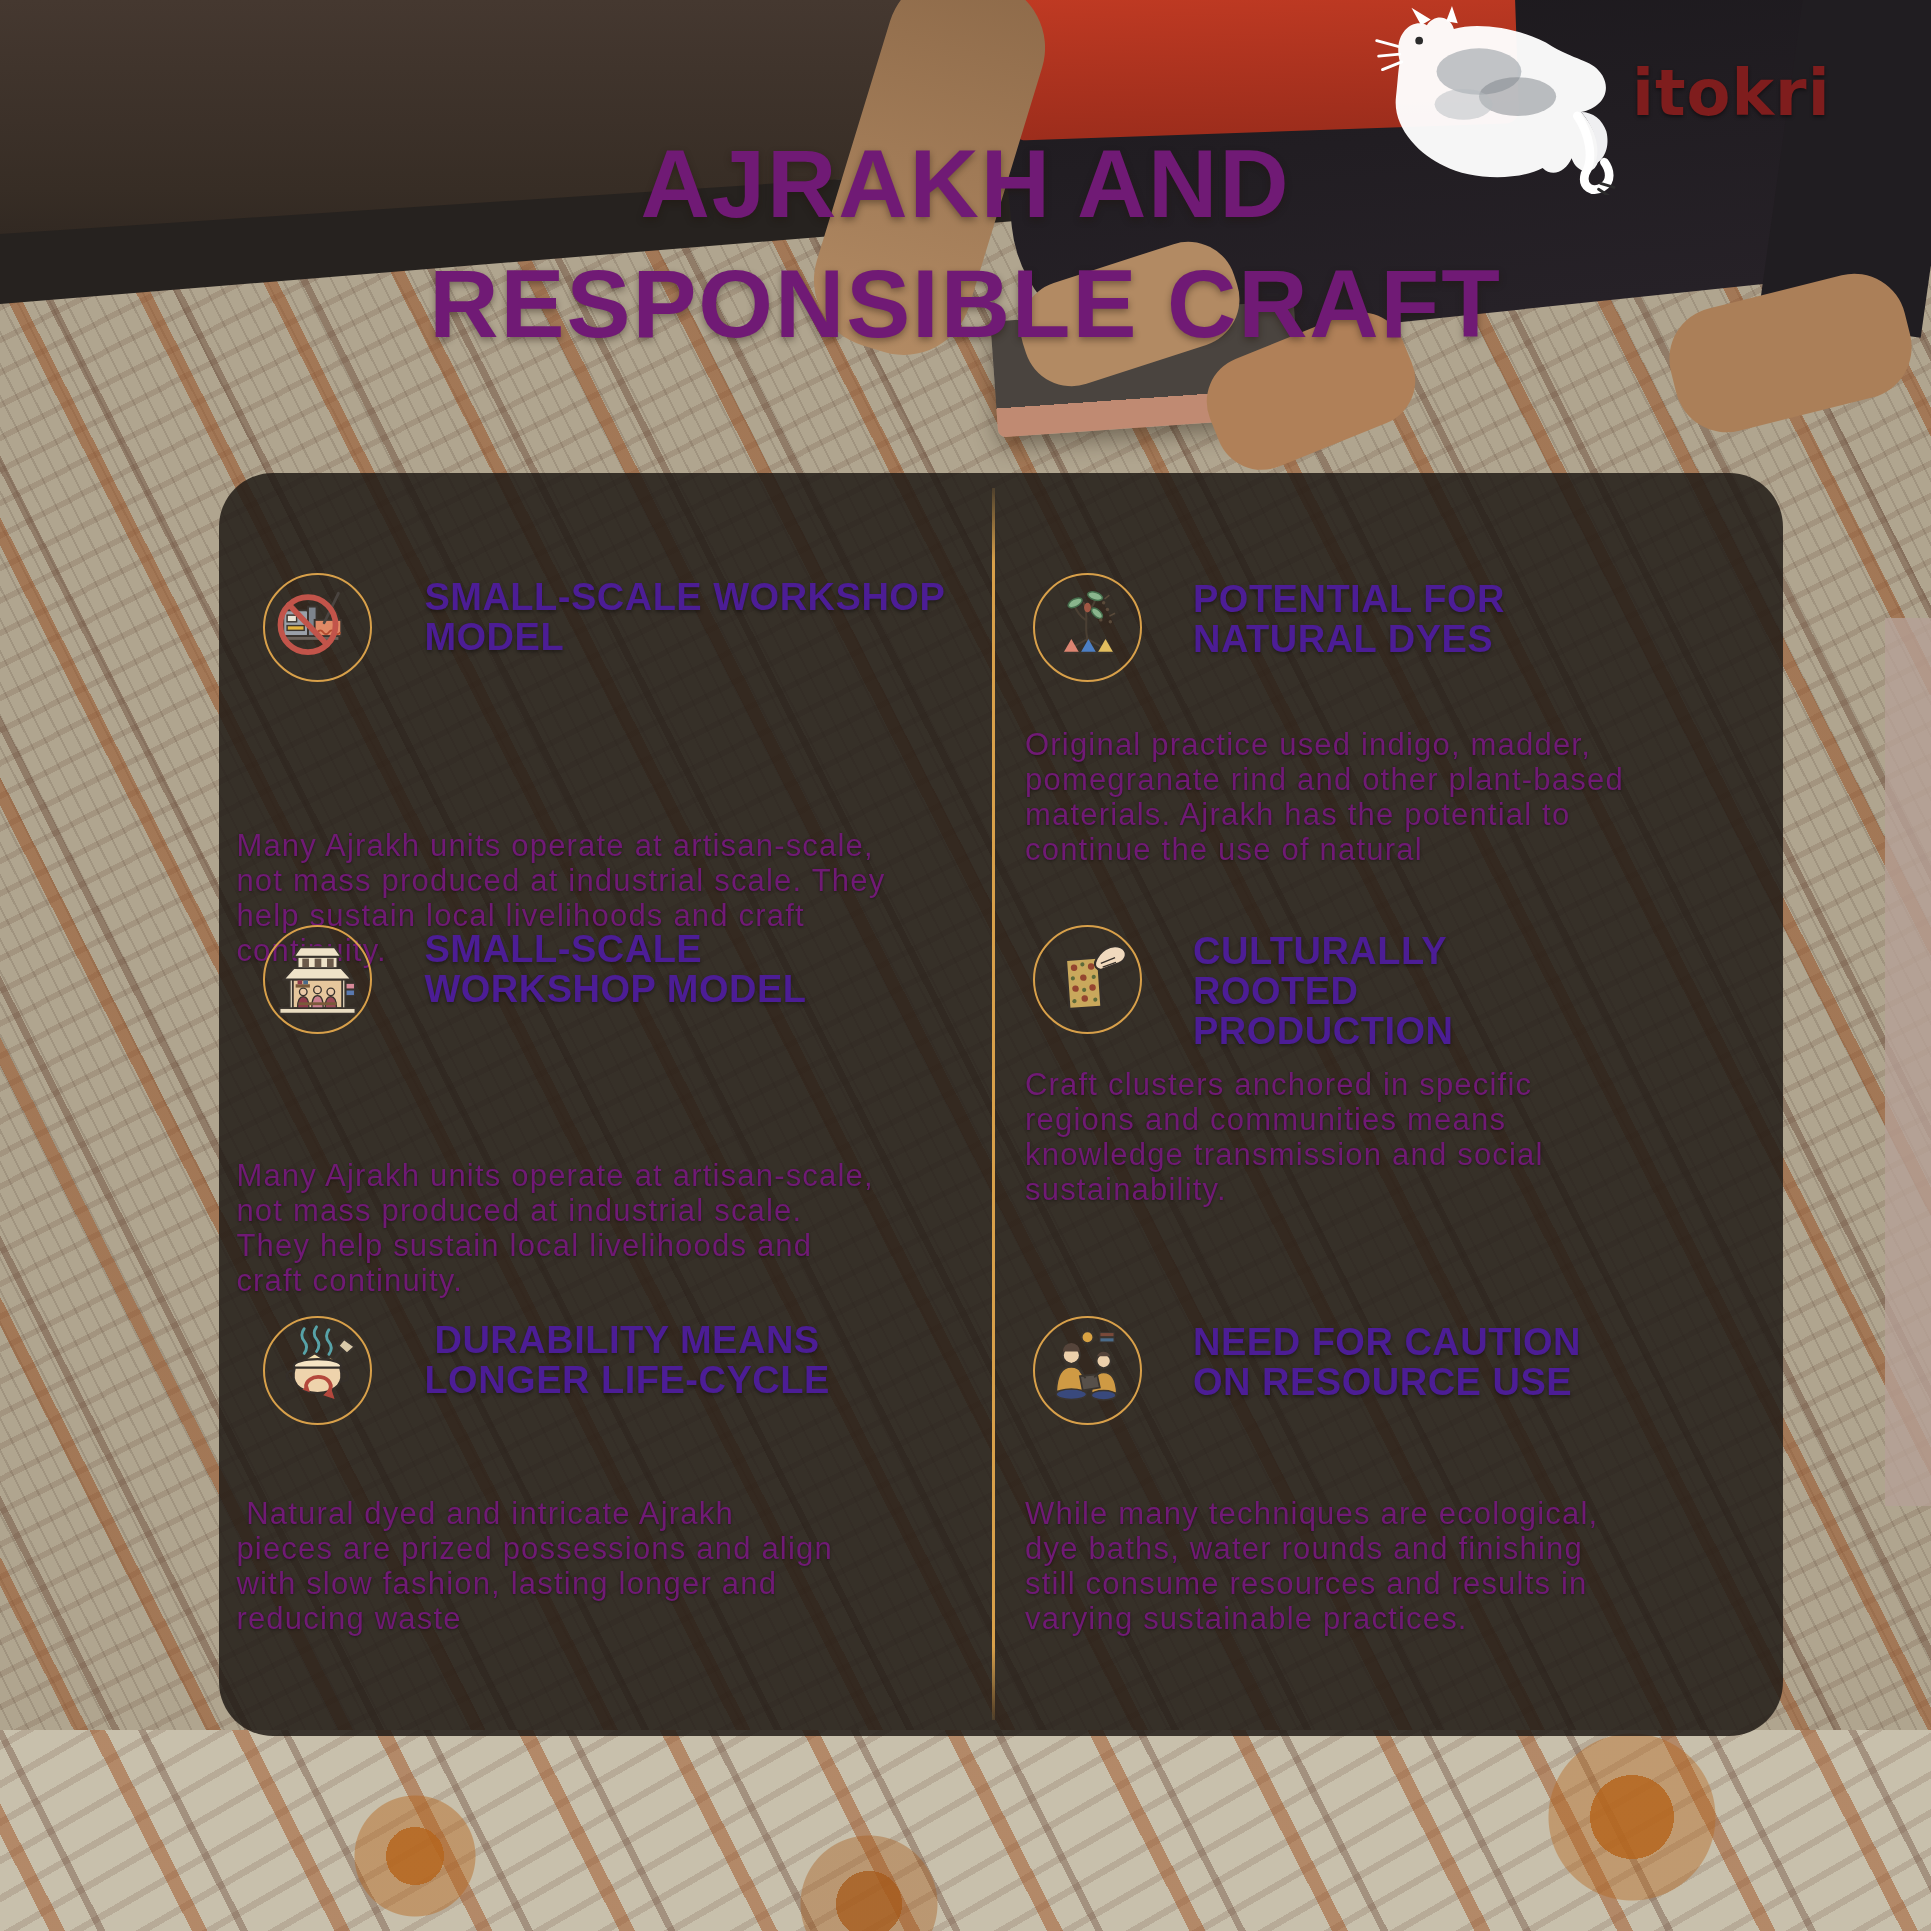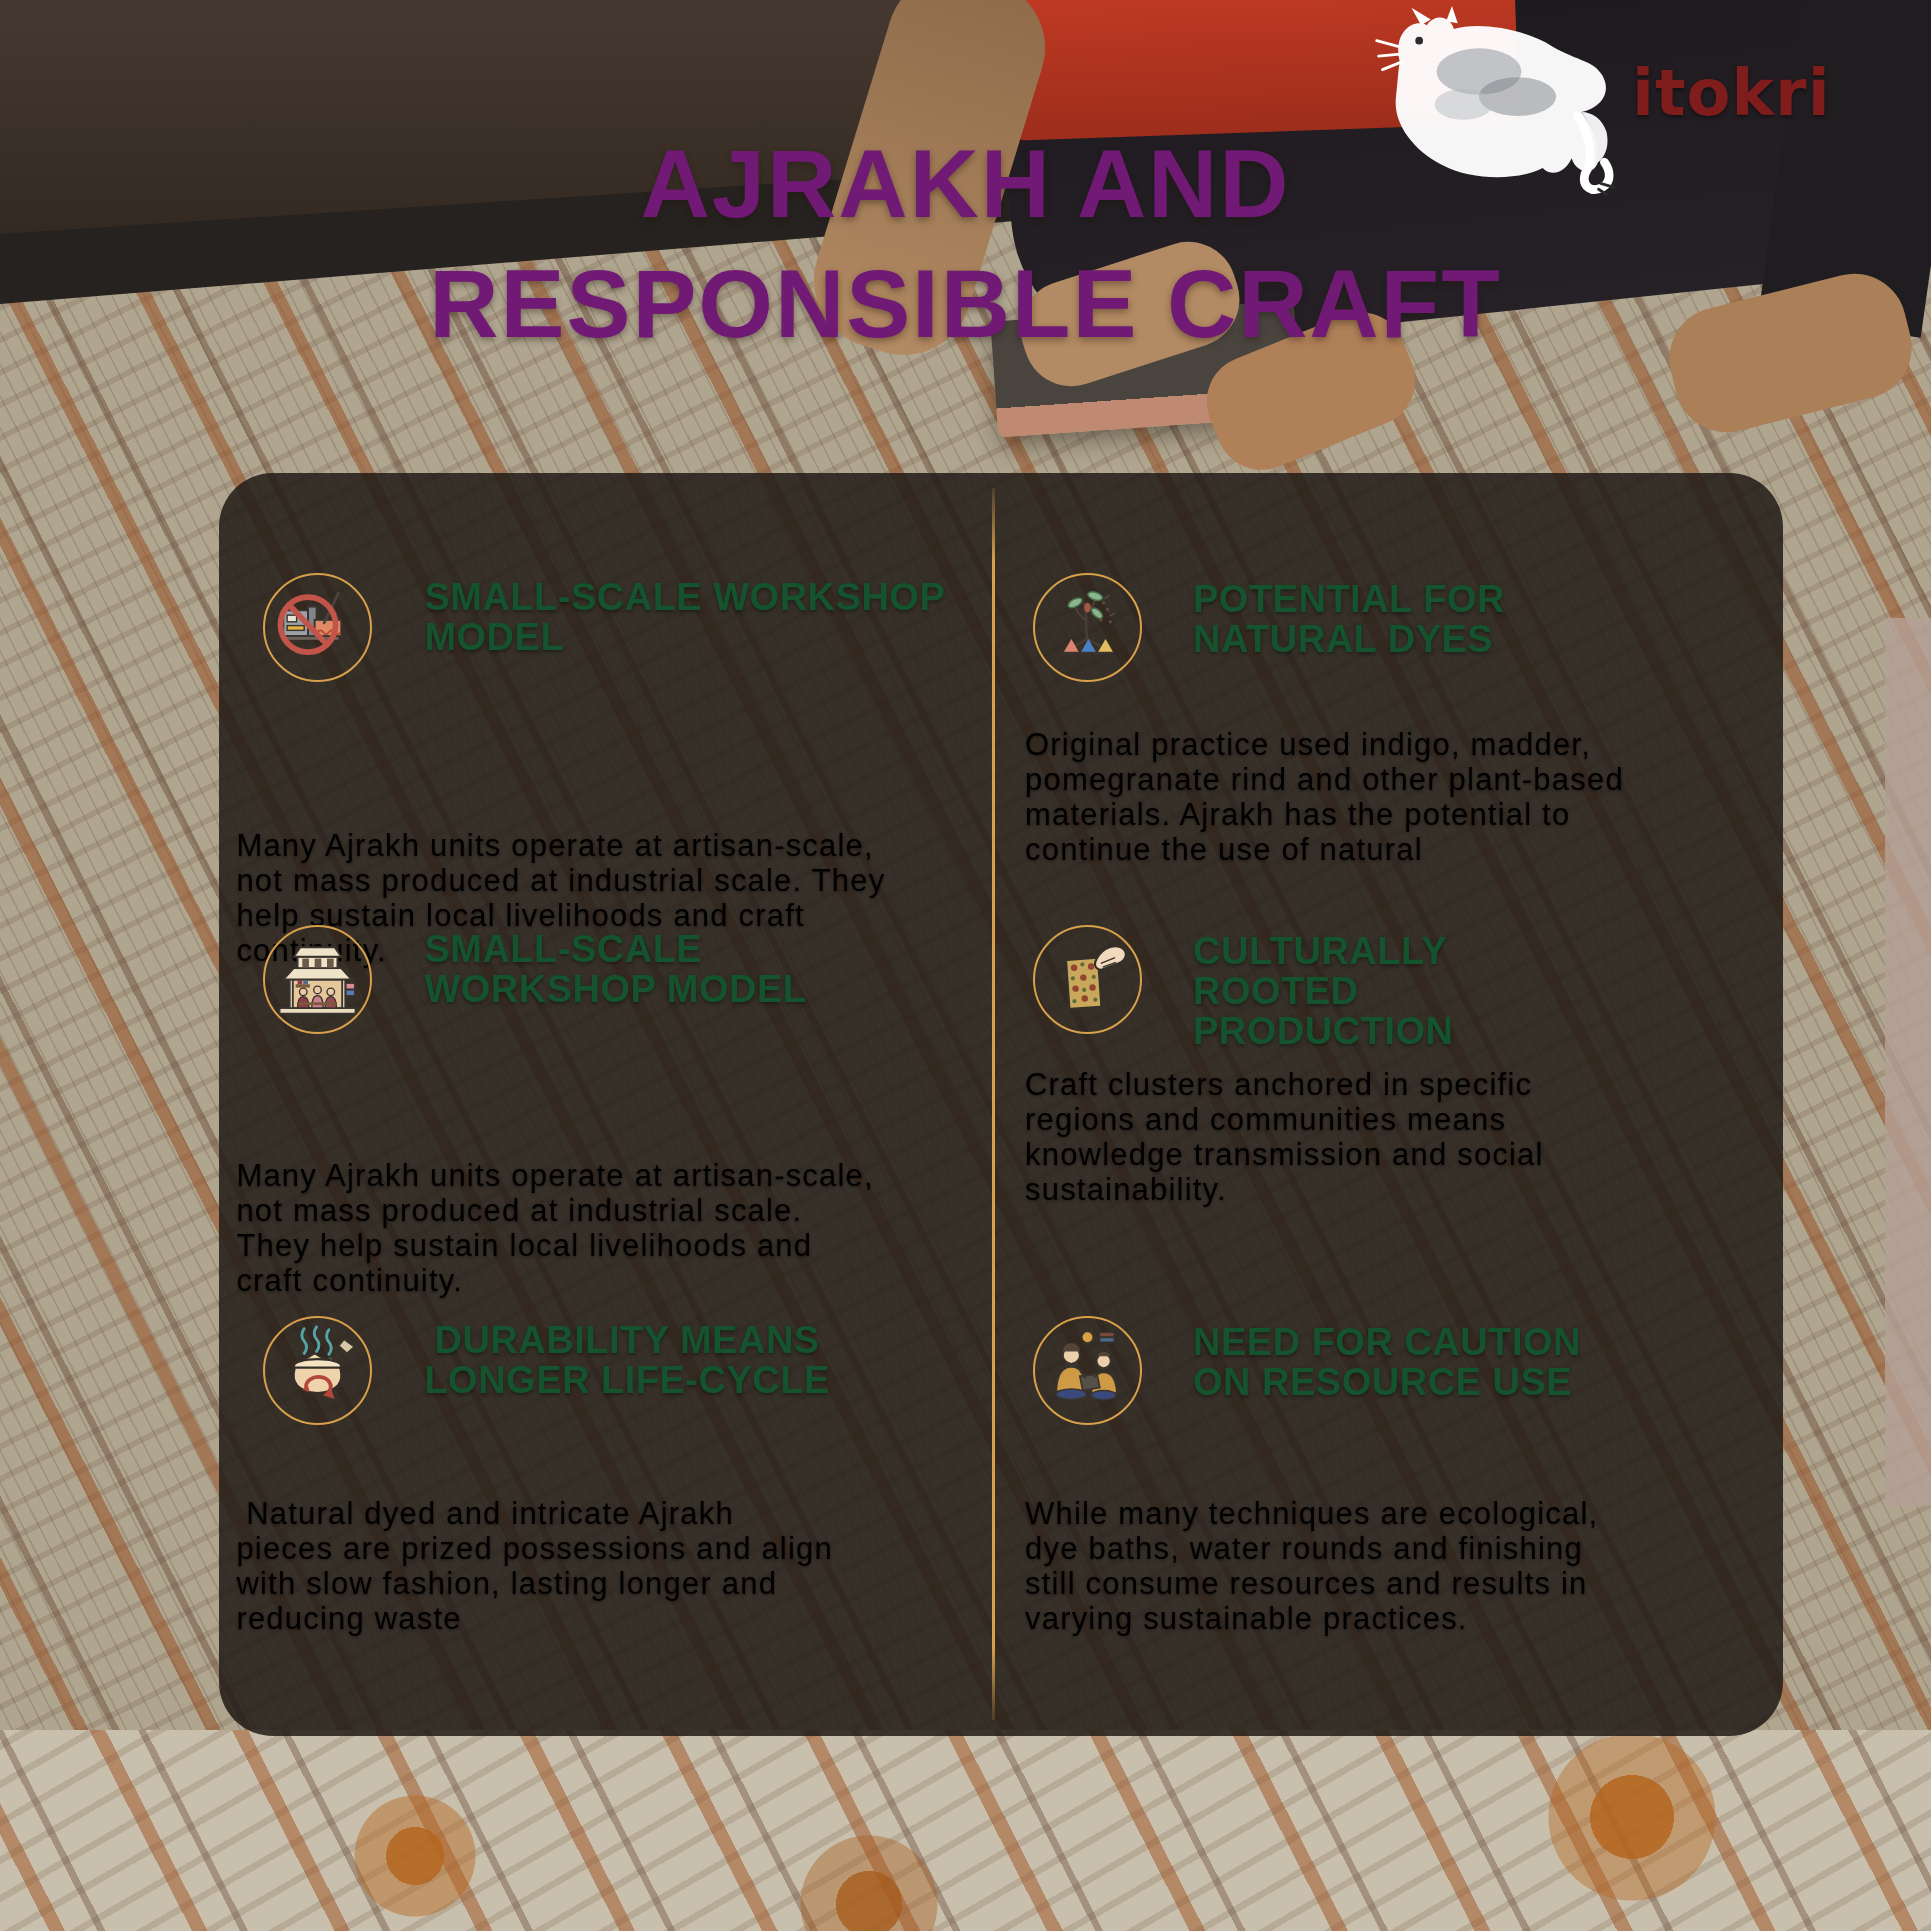--- a/index.html
+++ b/index.html
@@ -118,31 +118,31 @@
     position:absolute; top:7.7px; width:105px; height:105px;
     border:2.9px solid #d8a04a; border-radius:50%;
     box-sizing:content-box; display:flex; align-items:center; justify-content:center;
   }
   .card.left .icon-circle{ left:27px; }
   .card.right .icon-circle{ left:7.7px; }
   .icon-circle svg{ width:95px; height:95px; }
   .heading{
     position:absolute; margin:0; white-space:pre-line;
     font-size:38px; line-height:40px; font-weight:bold; letter-spacing:0.5px;
-    color:#14532d; text-shadow:0 1.9px 3.9px rgba(0,0,0,.4);
+    color:#4c1d95; text-shadow:0 1.9px 3.9px rgba(0,0,0,.4);
   }
   .card.left .heading{ left:188px; top:11.6px; }
   .card.right .heading{ left:168px; top:13.5px; }
   .s2 .heading{ top:25px; }
   .s3 .heading{ top:27px;text-align:center; }
   .s6 .heading{ top:27px; }
   .body{
     position:absolute; left:0; margin:0; white-space:pre-wrap;
     font-size:31px; line-height:35px; letter-spacing:1.2px;
-    color:#000000; text-shadow:0 1px 2.9px rgba(0,0,0,.45);
+    color:#701a75; text-shadow:0 1px 2.9px rgba(0,0,0,.45);
   }
   .s1 .body{ top:263px; width:772px; }
   .s2 .body{ top:241px; width:772px; }
   .s3 .body{ top:188px; width:772px; }
   .s4 .body{ top:162px; width:763px; }
   .s5 .body{ top:150px; width:763px; }
   .s6 .body{ top:188px; width:763px; }
 </style>
 </head>
 <body>

